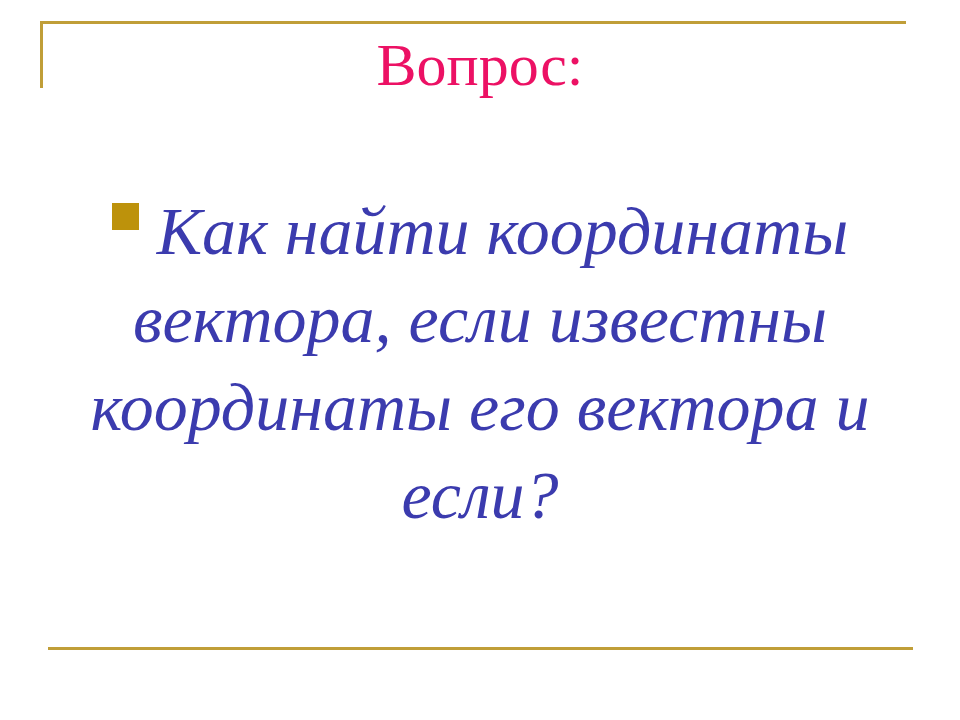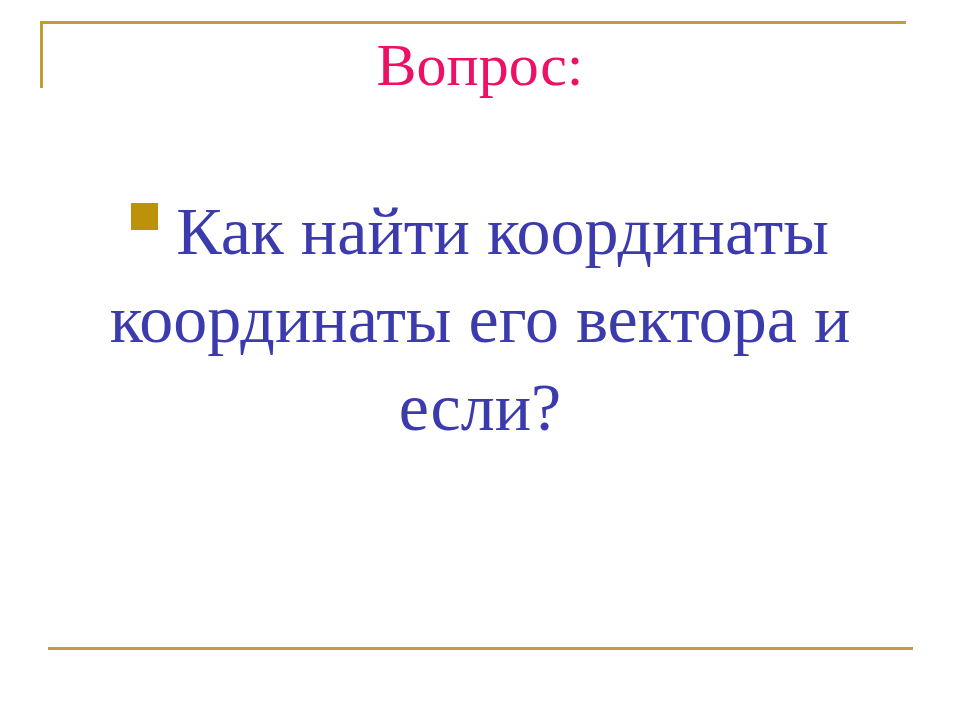--- a/index.html
+++ b/index.html
@@ -57,20 +57,21 @@
   }
 
   
   .body-text {
     position: absolute;
     left: 0;
     top: 187px;
     width: 100%;
     text-align: center;
     font-family: "Liberation Serif", serif;
+    font-style: italic;
     font-size: 68px;
     line-height: 88px;
     color: #3B3BAE;
   }
   .body-line {
     white-space: nowrap;
   }
   .bullet-square {
     display: inline-block;
     width: 27px;
@@ -90,17 +91,18 @@
   <div class="rule-top"></div>
   <div class="rule-left"></div>
   <div class="rule-bottom"></div>
 
   <div class="title">Вопрос:</div>
 
   <div class="body-text">
     <div class="body-line">
       <span class="bullet-square"></span><span>Как найти координаты</span>
     </div>
+    <div class="body-line">вектора, если известны</div>
     <div class="body-line">координаты его вектора и</div>
     <div class="body-line">если?</div>
   </div>
 
 </div>
 
 </body></html>

